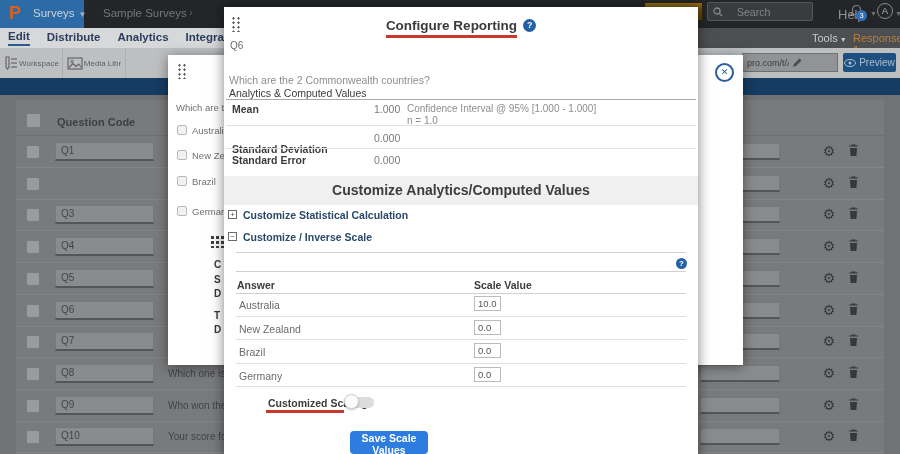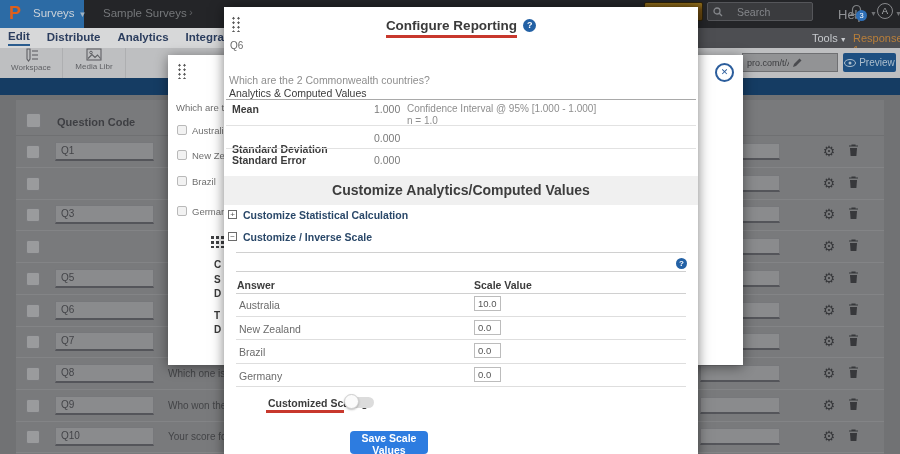--- a/index.html
+++ b/index.html
@@ -39,22 +39,22 @@
     display:flex;align-items:center;padding-left:8px;gap:17px;}
   .tab{font-size:11.5px;font-weight:bold;color:#2b3d5e;padding-bottom:2px;cursor:pointer;white-space:nowrap;}
   .tab.active{border-bottom:2px solid #2a5c8e;}
   .tools{position:absolute;left:812px;top:4px;font-size:11px;color:#c6c9cd;cursor:pointer;}
   .tools .car{font-size:7px;margin-left:2px;}
   .response{position:absolute;left:853px;top:4px;font-size:11px;color:#b97f3a;}
 
   
   .toolbar{position:absolute;left:0;top:48px;width:900px;height:30px;background:#bebfc1;}
   .toolcells{position:absolute;left:0;top:0;height:30px;display:flex;}
-  .toolcell{width:63px;height:30px;border-right:1px solid #aeafb1;display:flex;flex-direction:column;
-    align-items:center;justify-content:flex-start;gap:1px;color:#5f6064;cursor:pointer;}
+  .toolcell{width:63px;height:30px;border-right:1px solid #aeafb1;display:flex;
+    align-items:center;justify-content:center;gap:1px;color:#5f6064;cursor:pointer;}
   .toolcell .lbl{font-size:8px;white-space:nowrap;overflow:hidden;max-width:60px;}
   .urlbox{position:absolute;left:742px;top:5px;width:96px;height:19px;background:#929395;
     border:1px solid #6f7073;display:flex;align-items:center;padding:0 4px;gap:3px;cursor:text;}
   .urlbox span{font-size:9px;color:#3b3c3f;white-space:nowrap;overflow:hidden;flex:1;}
   .preview-btn{position:absolute;left:843px;top:5px;width:53px;height:19px;background:#1d4f81;
     border-radius:2px;display:flex;align-items:center;justify-content:center;gap:3px;
     color:#aebfcd;font-size:10px;cursor:pointer;}
 
   .bluebar{position:absolute;left:0;top:78px;width:900px;height:17px;background:#153c63;}
 
@@ -264,20 +264,21 @@
           <div class="gear">⚙</div>
           <div class="trash">
             <svg width="11" height="13" viewBox="0 0 11 13">
               <path d="M1 2h9M4 2V1h3v1" fill="none" stroke="currentColor" stroke-width="1.1"></path>
               <path d="M2 4h7l-.6 8H2.6z" fill="currentColor"></path>
             </svg>
           </div>
         </div>
         <div class="qrow" style="top: 131.1px;">
           <div class="cb"></div>
+          <div class="code-input">Q4</div>
           <div class="r-input"></div>
           <div class="gear">⚙</div>
           <div class="trash">
             <svg width="11" height="13" viewBox="0 0 11 13">
               <path d="M1 2h9M4 2V1h3v1" fill="none" stroke="currentColor" stroke-width="1.1"></path>
               <path d="M2 4h7l-.6 8H2.6z" fill="currentColor"></path>
             </svg>
           </div>
         </div>
         <div class="qrow" style="top: 162.8px;">

